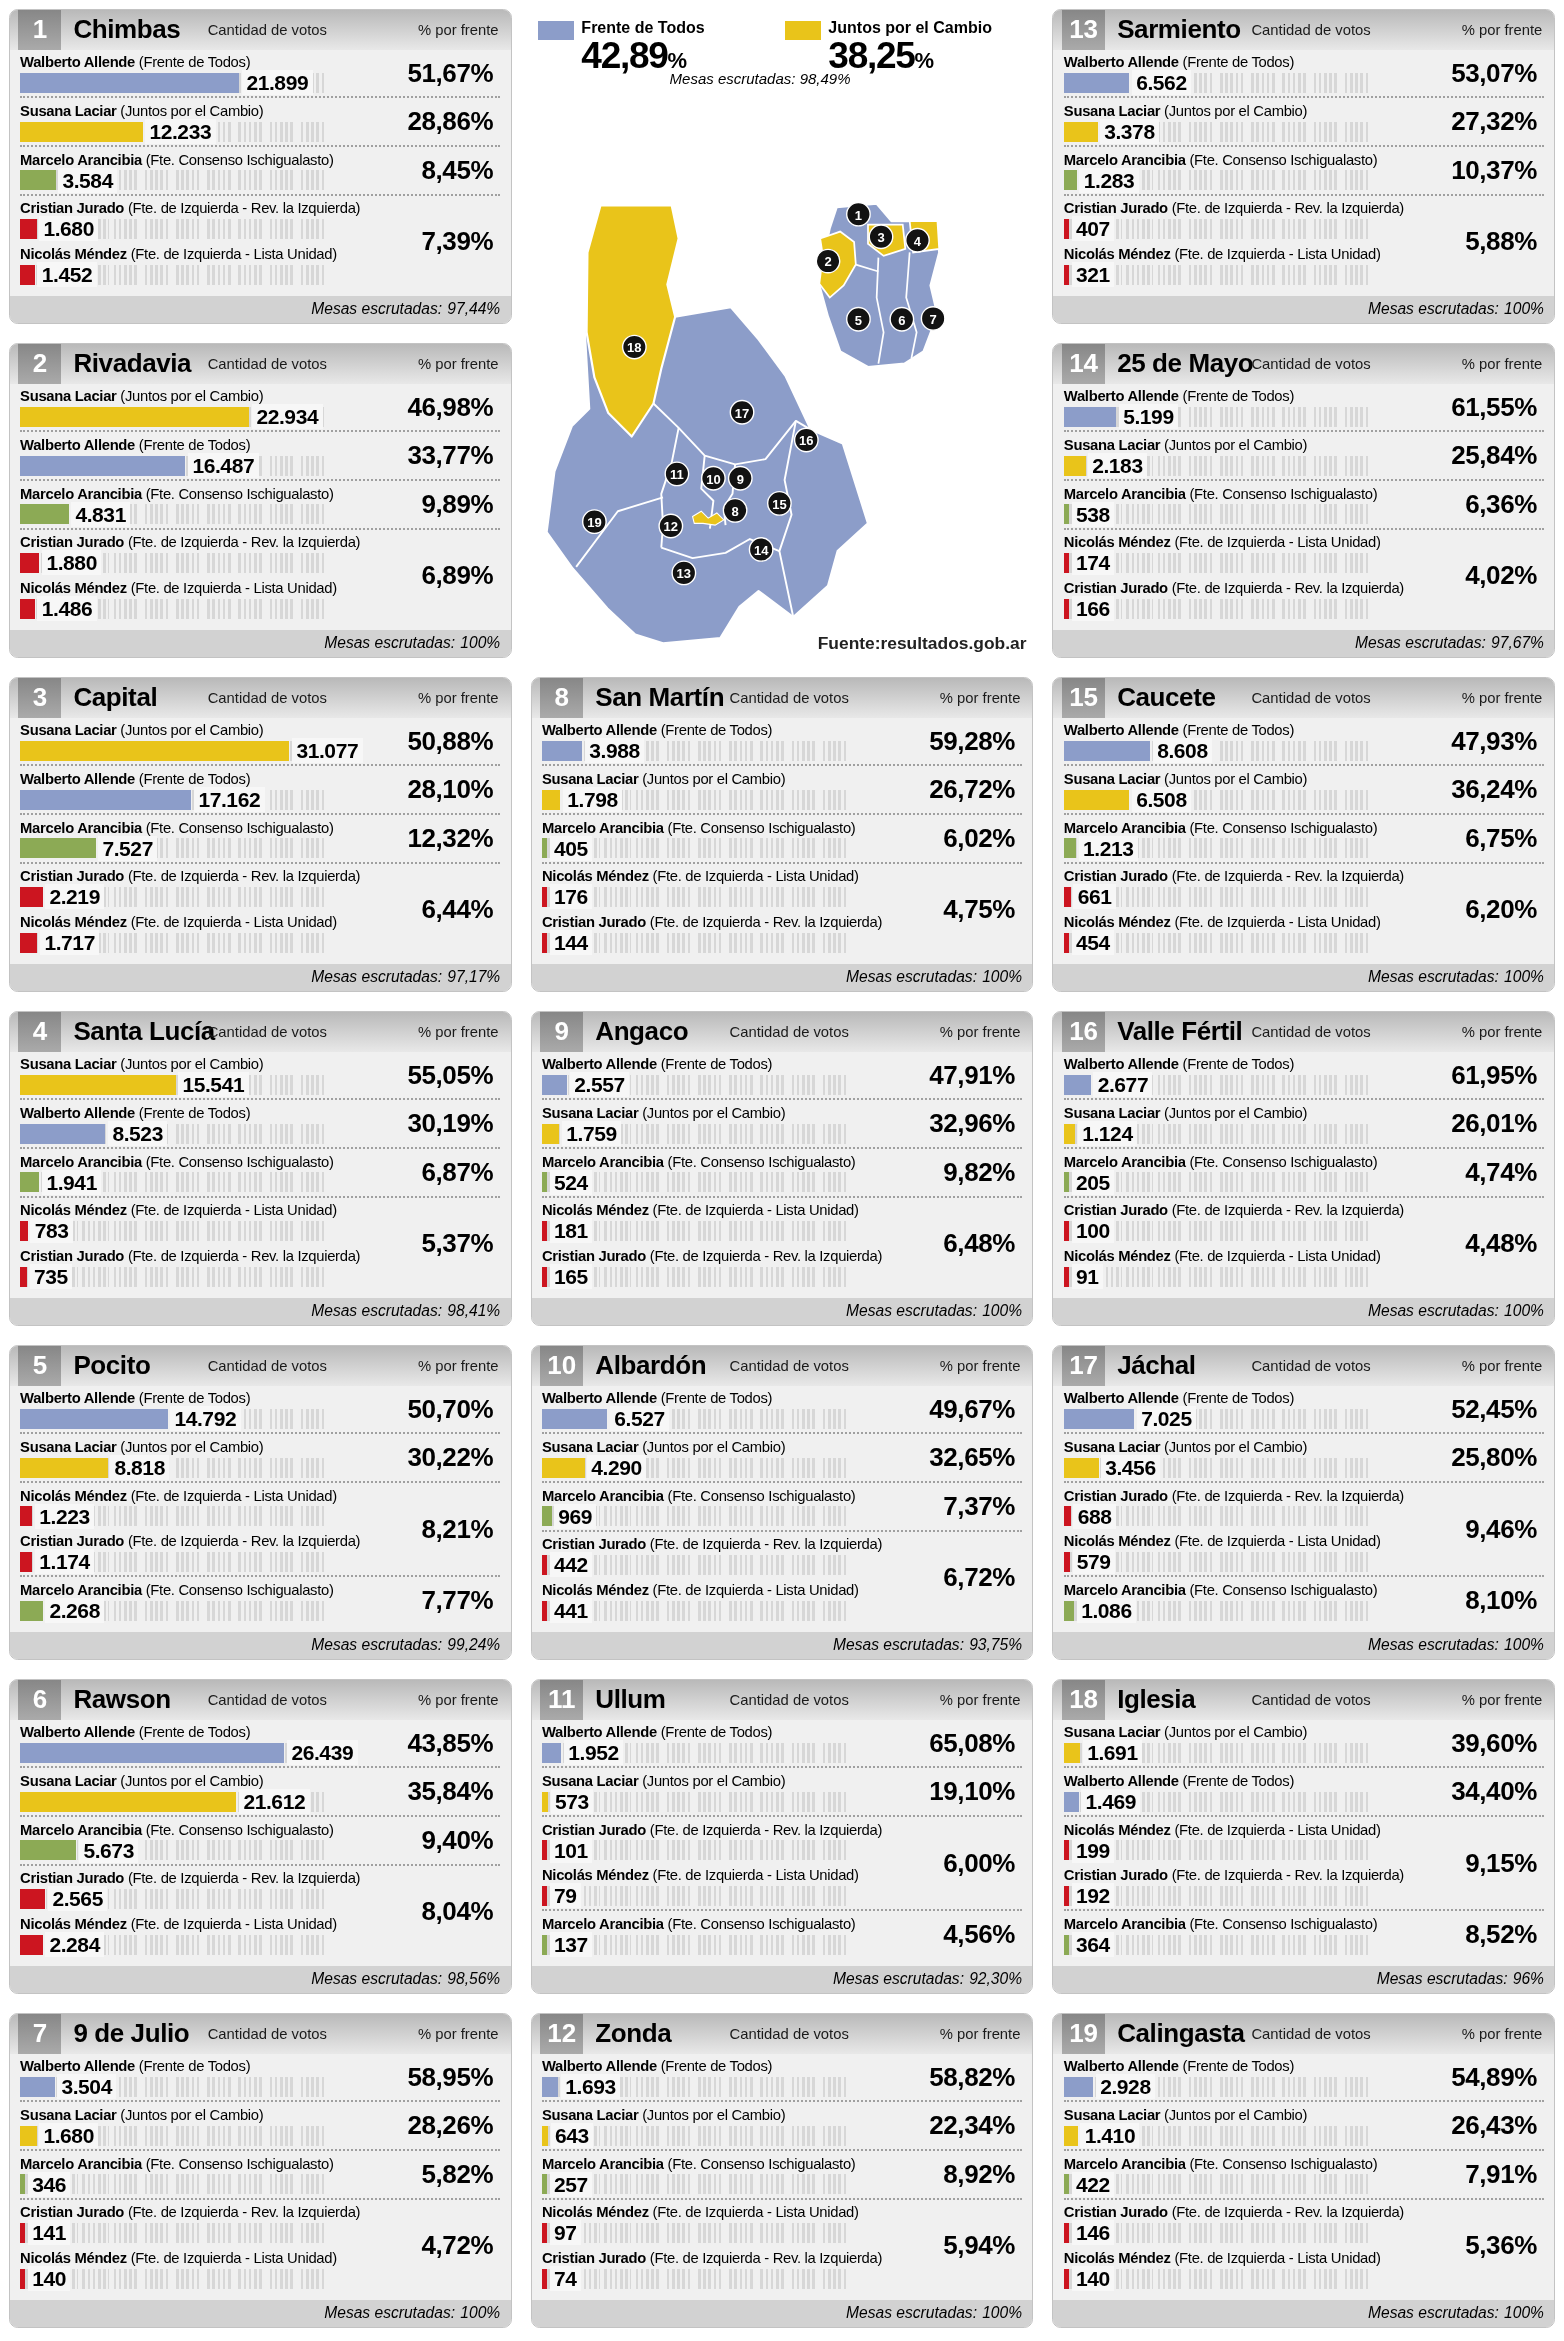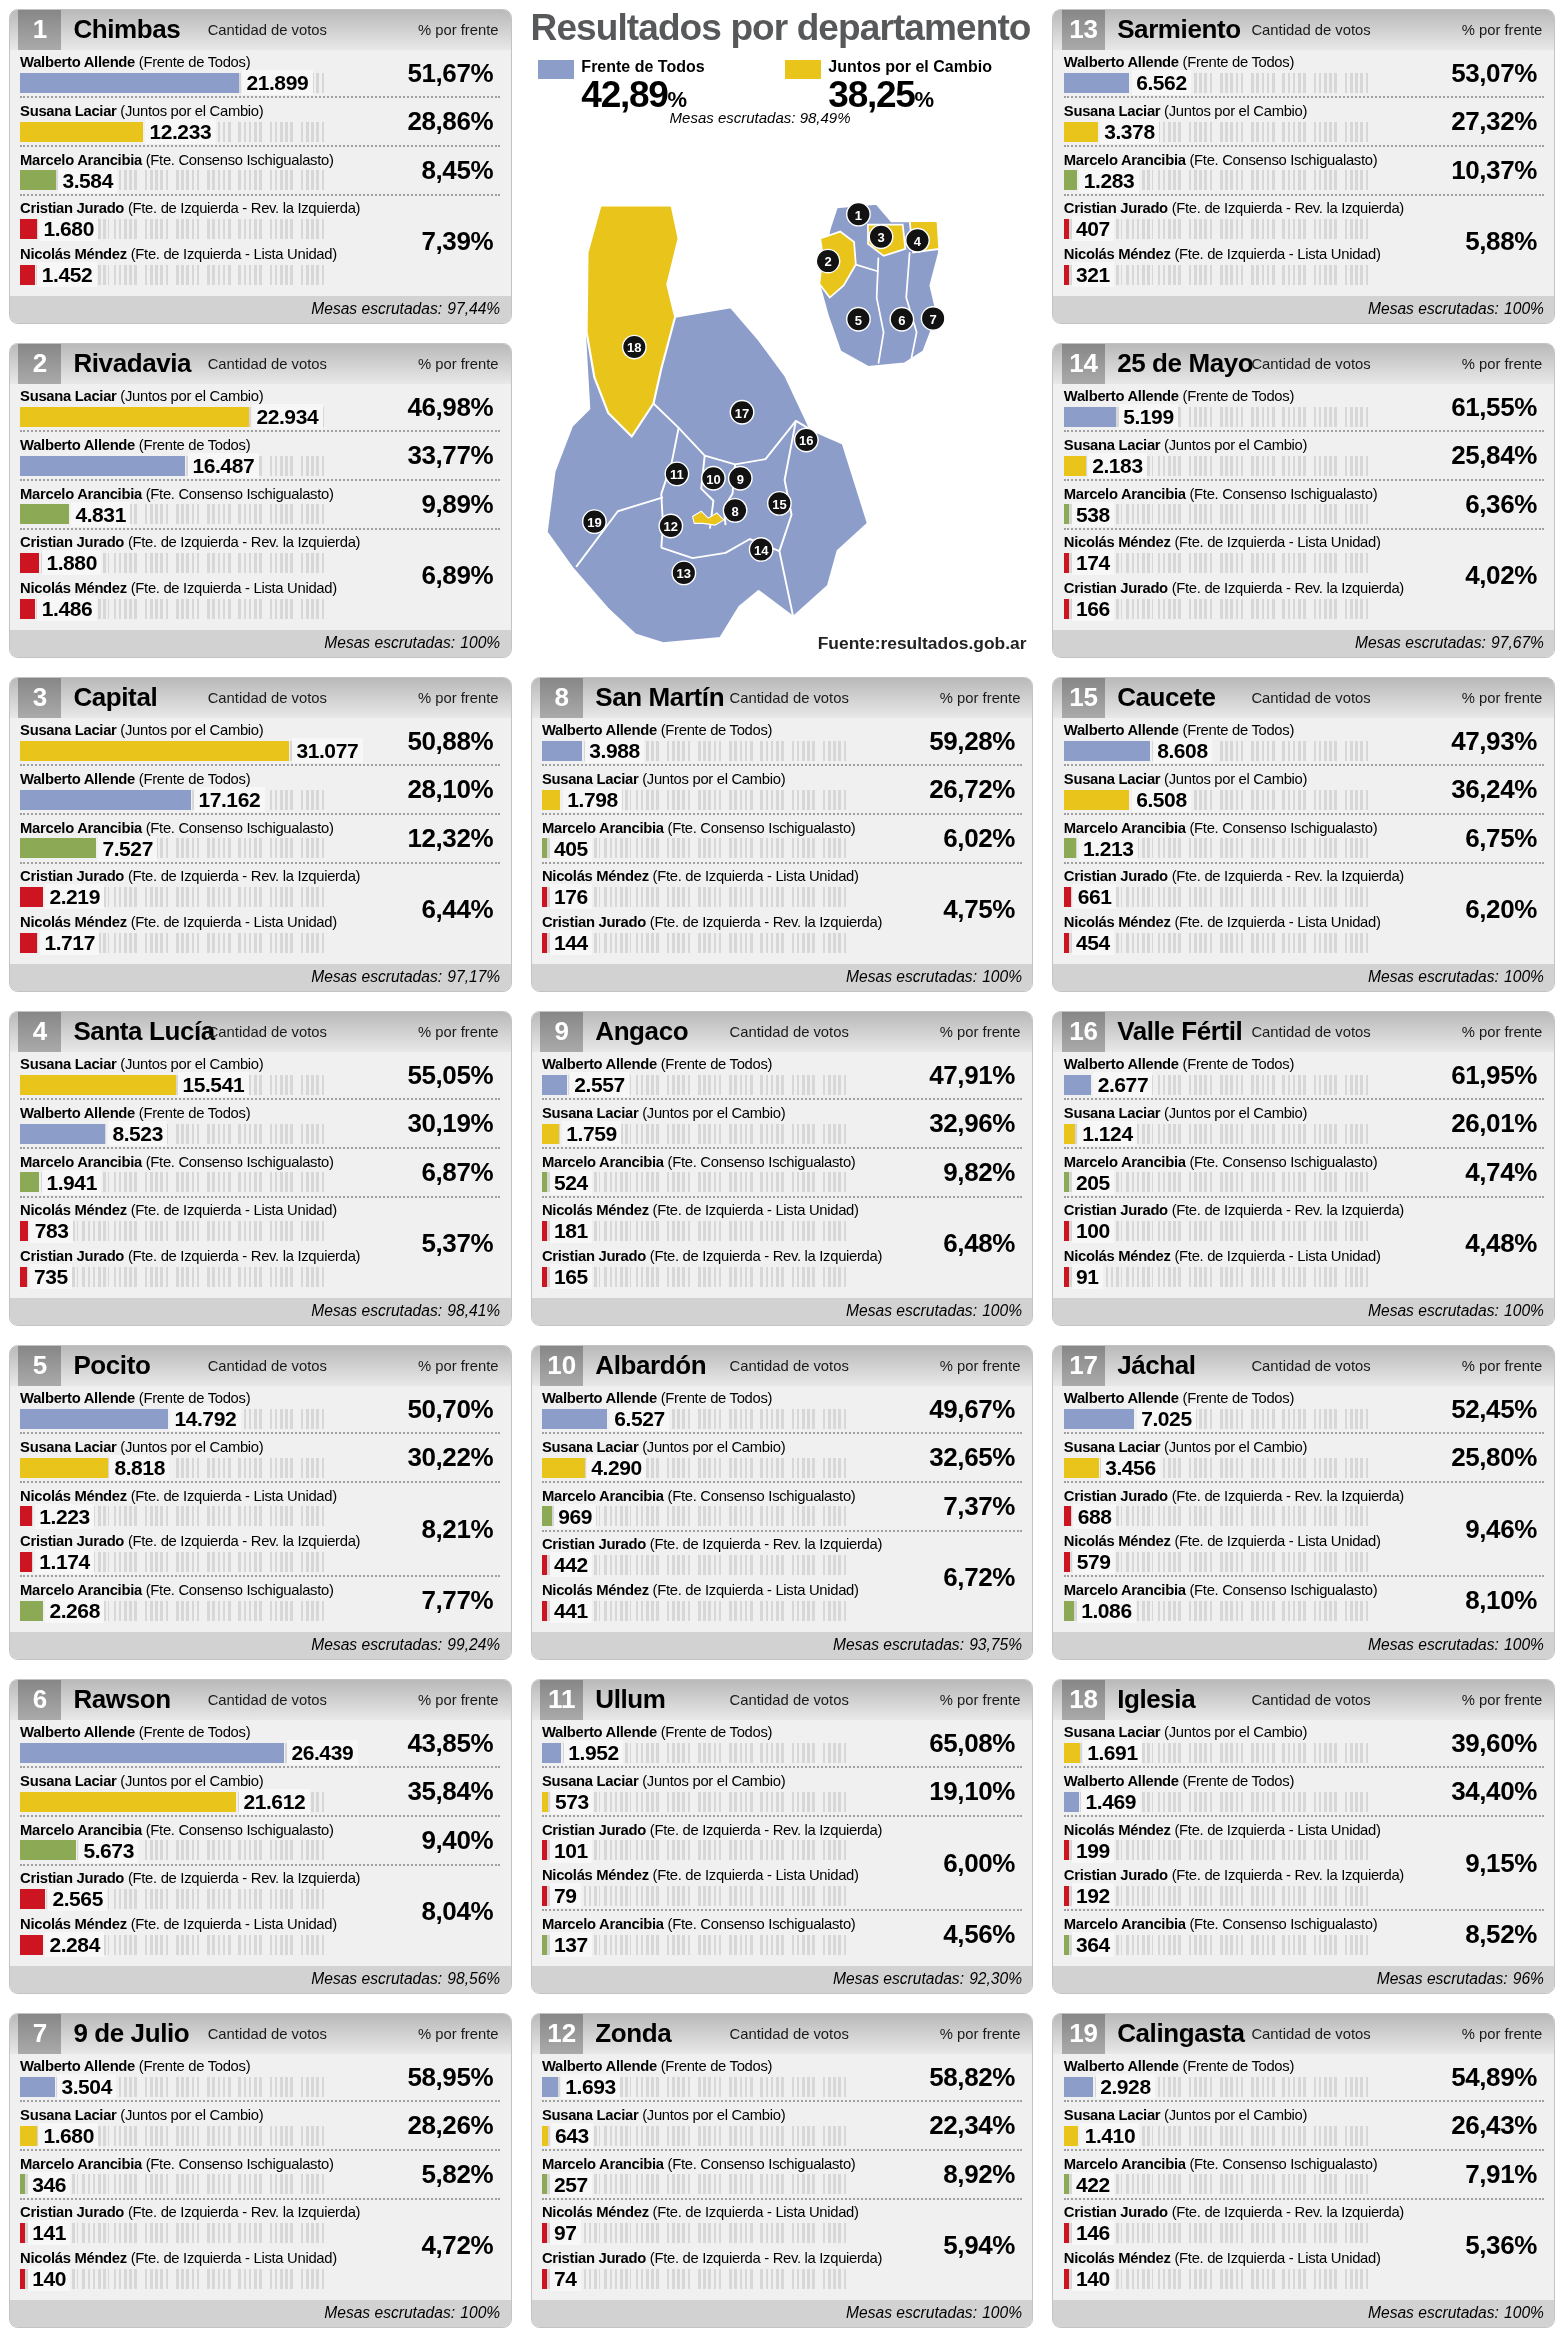--- a/index.html
+++ b/index.html
@@ -50,21 +50,20 @@
   .p-foot{height:27px;flex:none;background:#d2d2d2;font-style:italic;font-size:15.6px;
           display:flex;justify-content:flex-end;align-items:center;gap:5.2px;padding-right:10.4px;}
   .badge-txt{fill:#fff;font-weight:bold;font-size:15px;font-family:"Liberation Sans",sans-serif;}
 </style>
 </head>
 <body>
 
 <div class="page">
 
   <section class="hero">
-    <h1>Resultados por departamento</h1>
 
     <div class="legend">
       <div class="leg l1">
         <span class="sw" style="background: rgb(140, 157, 201);"></span>
         <div>
           <div class="leg-label">Frente de Todos</div>
           <div class="leg-val"><span>42,89</span><span class="unit">%</span></div>
         </div>
       </div>
       <div class="mesas-note">

